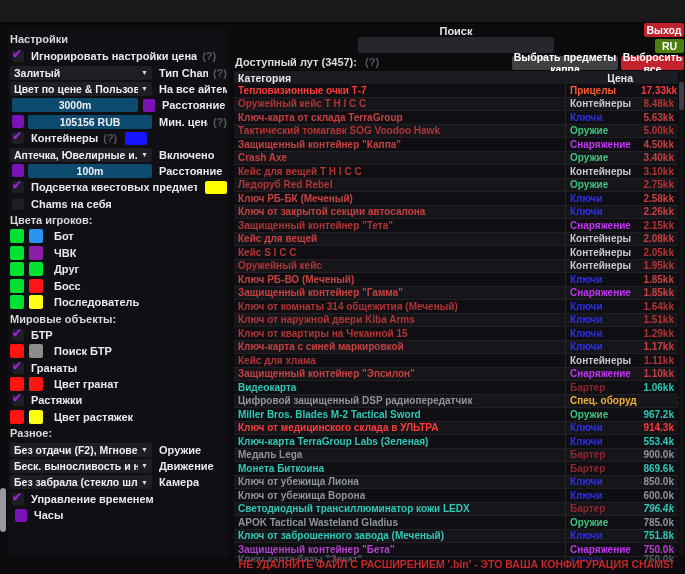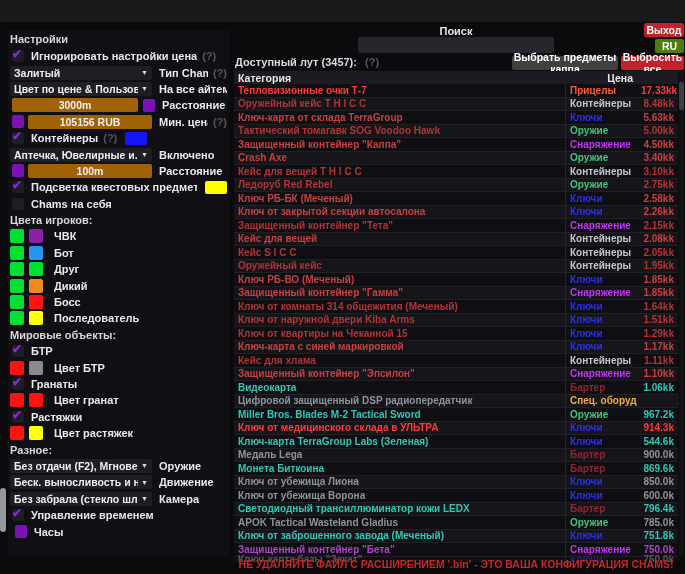--- a/index.html
+++ b/index.html
@@ -19,21 +19,21 @@
   .srow { display:flex; align-items:center; height:16.4px; font-size:11px; font-weight:700; white-space:nowrap; }
   .shead { display:flex; align-items:flex-end; height:16.4px; font-size:11px; font-weight:700; color:#d7d7dc; padding-bottom:2px; }
   .cb { width:12px; height:12px; background:#1e1e24; border-radius:2px; margin:0 7px 0 2px; position:relative; flex:0 0 auto; }
   .cb.on::after { content:"✔"; position:absolute; left:0px; top:-3px; font-size:12px; color:#8b2bd9; }
   .lbl { color:#e9e9ee; overflow:hidden; }
   .help { color:#54545c; margin-left:5px; }
   .dd { width:142px; height:14px; background:#1e1e24; border-radius:2px; display:flex; align-items:center; padding:0 4px; flex:0 0 auto; }
   .dd-text { font-size:10.5px; color:#efeff3; overflow:hidden; white-space:nowrap; flex:1; }
   .dd-arrow { font-size:7px; color:#d8d8de; margin-left:3px; }
   .dd + .lbl, .dd + * { margin-left:7px; }
-  .vin { height:14px; background:#a16207; border-radius:2px; font-size:10.5px; font-weight:700; color:#efeff3; text-align:center; line-height:14px; flex:0 0 auto; }
+  .vin { height:14px; background:#0c4a6e; border-radius:2px; font-size:10.5px; font-weight:700; color:#efeff3; text-align:center; line-height:14px; flex:0 0 auto; }
   .sw { border-radius:2px; flex:0 0 auto; }
   .sw-val { width:12px; height:13px; }
   .sw-inline { width:22px; height:13px; margin-left:8px; }
   .pair1 { width:14px; height:14px; margin-left:0; }
   .pair2 { width:14px; height:14px; margin-left:5px; }
   .pair-lbl { margin-left:11px; }
   .left-scroll { position:absolute; left:0; top:488px; width:6px; height:44px; background:#97979d; border-radius:3px; }
 
   
   .search-label { position:absolute; left:234px; top:25px; width:444px; text-align:center; font-size:11px; font-weight:700; color:#e6e6ea; }
@@ -126,59 +126,54 @@
       </div>
       <div class="srow">
         <span class="cb"></span>
         <span class="lbl">Chams на себя</span>
       </div>
       <div class="shead">
         <span>Цвета игроков:</span>
       </div>
       <div class="srow">
         <span class="sw pair1" style="background: rgb(0, 225, 50);"></span>
+        <span class="sw pair2" style="background: rgb(41, 148, 240);"></span>
+        <span class="lbl pair-lbl">Бот</span>
+      </div>
+      <div class="srow">
+        <span class="sw pair1" style="background: rgb(0, 225, 50);"></span>
         <span class="sw pair2" style="background: rgb(139, 31, 168);"></span>
         <span class="lbl pair-lbl">ЧВК</span>
-      </div>
-      <div class="srow">
-        <span class="sw pair1" style="background: rgb(0, 225, 50);"></span>
-        <span class="sw pair2" style="background: rgb(41, 148, 240);"></span>
-        <span class="lbl pair-lbl">Бот</span>
       </div>
       <div class="srow">
         <span class="sw pair1" style="background: rgb(0, 225, 50);"></span>
         <span class="sw pair2" style="background: rgb(0, 225, 50);"></span>
         <span class="lbl pair-lbl">Друг</span>
       </div>
       <div class="srow">
         <span class="sw pair1" style="background: rgb(0, 225, 50);"></span>
-        <span class="sw pair2" style="background: rgb(240, 140, 30);"></span>
-        <span class="lbl pair-lbl">Дикий</span>
-      </div>
-      <div class="srow">
-        <span class="sw pair1" style="background: rgb(0, 225, 50);"></span>
         <span class="sw pair2" style="background: rgb(255, 20, 20);"></span>
         <span class="lbl pair-lbl">Босс</span>
       </div>
       <div class="srow">
         <span class="sw pair1" style="background: rgb(0, 225, 50);"></span>
         <span class="sw pair2" style="background: rgb(255, 255, 20);"></span>
         <span class="lbl pair-lbl">Последователь</span>
       </div>
       <div class="shead">
         <span>Мировые объекты:</span>
       </div>
       <div class="srow">
         <span class="cb on"></span>
         <span class="lbl">БТР</span>
       </div>
       <div class="srow">
         <span class="sw pair1" style="background: rgb(255, 20, 20);"></span>
         <span class="sw pair2" style="background: rgb(140, 140, 140);"></span>
-        <span class="lbl pair-lbl">Цвет БТР</span>
+        <span class="lbl pair-lbl">Поиск БТР</span>
       </div>
       <div class="srow">
         <span class="cb on"></span>
         <span class="lbl">Гранаты</span>
       </div>
       <div class="srow">
         <span class="sw pair1" style="background: rgb(255, 20, 20);"></span>
         <span class="sw pair2" style="background: rgb(255, 20, 20);"></span>
         <span class="lbl pair-lbl">Цвет гранат</span>
       </div>
@@ -370,21 +365,21 @@
       <span class="t-price" style="color: rgb(47, 199, 182);">967.2k</span>
     </div>
     <div class="trow">
       <span class="t-name" style="color: rgb(255, 58, 58);">Ключ от медицинского склада в УЛЬТРА</span>
       <span class="t-cat" style="color: rgb(44, 44, 245);">Ключи</span>
       <span class="t-price" style="color: rgb(255, 58, 58);">914.3k</span>
     </div>
     <div class="trow">
       <span class="t-name" style="color: rgb(47, 199, 182);">Ключ-карта TerraGroup Labs (Зеленая)</span>
       <span class="t-cat" style="color: rgb(44, 44, 245);">Ключи</span>
-      <span class="t-price" style="color: rgb(47, 199, 182);">544.6k</span>
+      <span class="t-price" style="color: rgb(47, 199, 182);">553.4k</span>
     </div>
     <div class="trow">
       <span class="t-name" style="color: rgb(142, 148, 156);">Медаль Lega</span>
       <span class="t-cat" style="color: rgb(147, 36, 47);">Бартер</span>
       <span class="t-price" style="color: rgb(142, 148, 156);">900.0k</span>
     </div>
     <div class="trow">
       <span class="t-name" style="color: rgb(47, 199, 182);">Монета Биткоина</span>
       <span class="t-cat" style="color: rgb(147, 36, 47);">Бартер</span>
       <span class="t-price" style="color: rgb(47, 199, 182);">869.6k</span>
@@ -395,21 +390,21 @@
       <span class="t-price" style="color: rgb(142, 148, 156);">850.0k</span>
     </div>
     <div class="trow">
       <span class="t-name" style="color: rgb(142, 148, 156);">Ключ от убежища Ворона</span>
       <span class="t-cat" style="color: rgb(44, 44, 245);">Ключи</span>
       <span class="t-price" style="color: rgb(142, 148, 156);">600.0k</span>
     </div>
     <div class="trow">
       <span class="t-name" style="color: rgb(47, 199, 182);">Светодиодный трансиллюминатор кожи LEDX</span>
       <span class="t-cat" style="color: rgb(147, 36, 47);">Бартер</span>
-      <span class="t-price" style="color: rgb(47, 199, 182);">796.4k</span>
+      <span class="t-price" style="color: rgb(47, 199, 182); font-style: italic;">796.4k</span>
     </div>
     <div class="trow">
       <span class="t-name" style="color: rgb(142, 148, 156);">APOK Tactical Wasteland Gladius</span>
       <span class="t-cat" style="color: rgb(63, 196, 126);">Оружие</span>
       <span class="t-price" style="color: rgb(142, 148, 156);">785.0k</span>
     </div>
     <div class="trow">
       <span class="t-name" style="color: rgb(47, 199, 182);">Ключ от заброшенного завода (Меченый)</span>
       <span class="t-cat" style="color: rgb(44, 44, 245);">Ключи</span>
       <span class="t-price" style="color: rgb(47, 199, 182);">751.8k</span>

